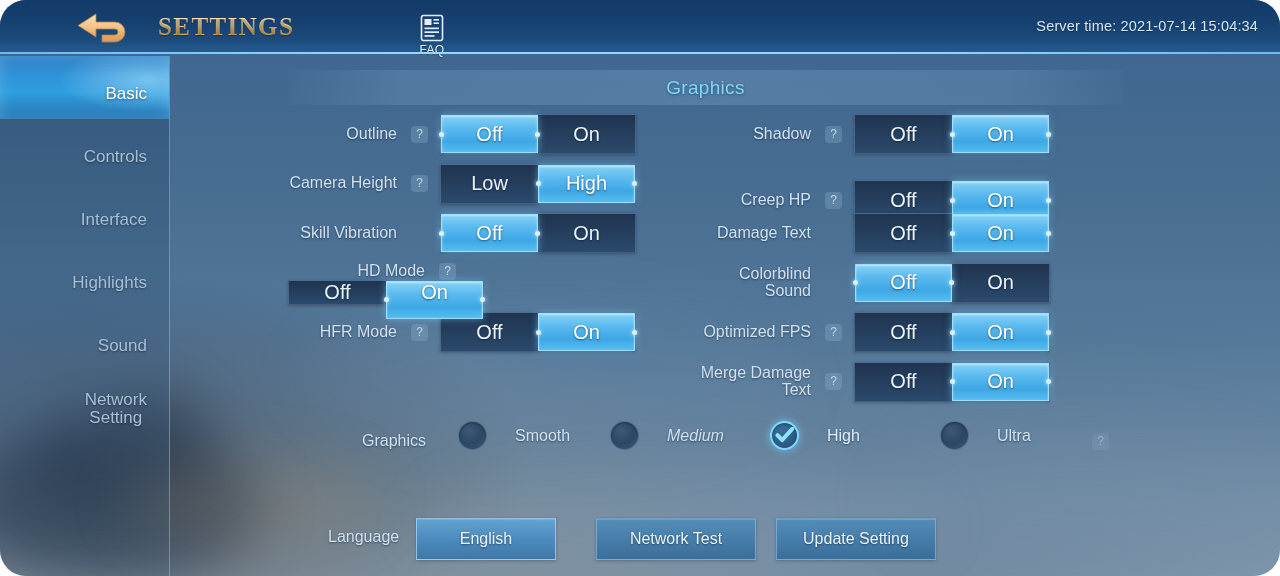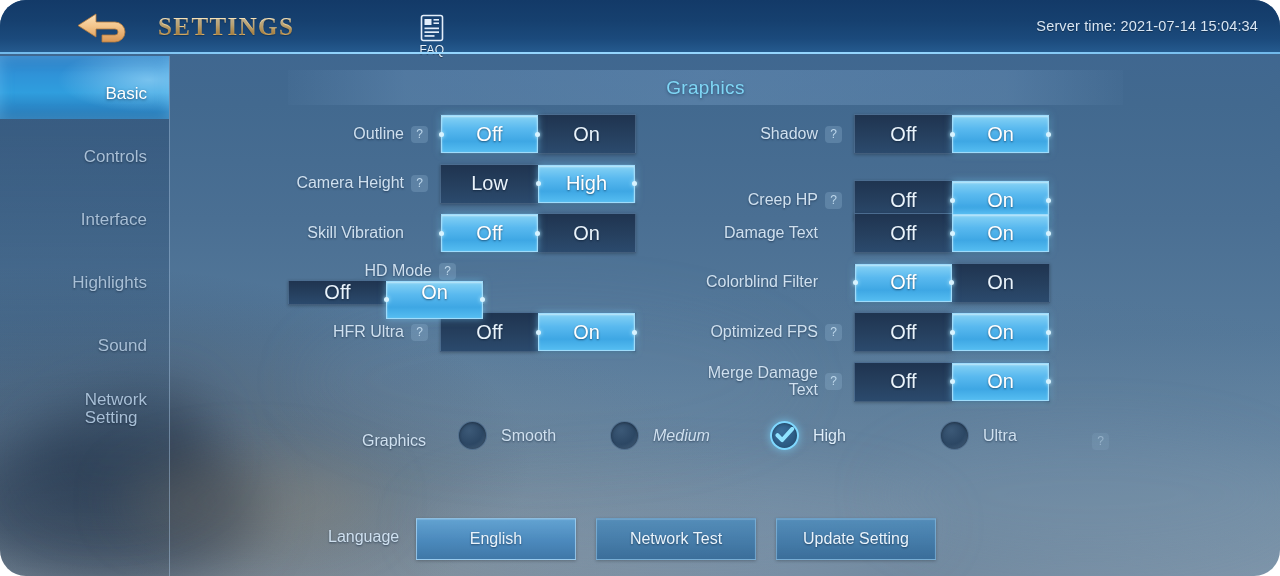--- a/index.html
+++ b/index.html
@@ -80,21 +80,21 @@
     position: absolute; left: 0; top: 56px; width: 170px; height: 520px;
     background: linear-gradient(180deg, rgba(44,76,114,0.55) 0%, rgba(50,84,120,0.42) 35%, rgba(60,95,128,0.22) 70%, rgba(70,105,135,0.05) 100%);
     border-right: 1px solid rgba(175,205,232,0.45);
     z-index: 6;
   }
   .nav-item {
     position: relative; height: 63px; display: flex; align-items: center;
     justify-content: flex-end; padding-right: 22px; cursor: pointer;
   }
   .nav-item .nav-label {
-    font-size: 17px; color: #a8bfd6; line-height: 1.08; text-align: left;
+    font-size: 17px; color: #a8bfd6; line-height: 1.08; text-align: center;
     text-shadow: 0 1px 2px rgba(10,25,45,0.5);
     margin-top: 13px;
   }
   .nav-item.active {
     background:
       radial-gradient(ellipse 130px 46px at 88% 38%, rgba(180,230,255,0.55) 0%, rgba(180,230,255,0) 70%),
       linear-gradient(180deg, #2f7fc4 0%, #2f93d8 30%, #2f9ede 58%, #2a86c6 82%, #2573ad 100%);
     box-shadow: inset 0 0 14px rgba(140,215,255,0.35);
   }
   .nav-item.active .nav-label {
@@ -116,21 +116,21 @@
   }
 
   
   .options { position: absolute; left: 0; top: 58px; width: 1110px; }
 
   .opt-row { position: absolute; height: 40px; display: flex; align-items: center; }
   .col-left  { left: 106px; }
   .col-right { left: 520px; }
 
   .opt-label-wrap {
-    width: 152px; display: flex; align-items: center; justify-content: flex-end; gap: 7px;
+    width: 152px; display: flex; align-items: center; justify-content: flex-end; gap: 14px;
   }
   .opt-label {
     font-size: 16px; color: #cfe0ef; text-align: right; line-height: 1.05;
     text-shadow: 0 1px 2px rgba(10,30,55,0.55);
   }
   .help-badge {
     flex: 0 0 auto; width: 17px; height: 17px; border-radius: 4px;
     background: rgba(150,185,215,0.28);
     color: #bcd6ea; font-size: 12px; line-height: 17px; text-align: center;
     cursor: pointer;
@@ -171,21 +171,21 @@
 
   
   .quality-row {
     position: absolute; left: 0; top: 365px; width: 1110px; height: 40px;
     display: flex; align-items: center;
   }
   .quality-title {
     position: absolute; left: 192px; font-size: 16px; color: #cfe0ef;
     text-shadow: 0 1px 2px rgba(10,30,55,0.55);
   }
-  .q-opt { position: absolute; display: flex; align-items: center; gap: 14px; cursor: pointer; }
+  .q-opt { position: absolute; display: flex; align-items: center; gap: 28px; cursor: pointer; }
   .q-radio {
     width: 29px; height: 29px; border-radius: 50%;
     background: radial-gradient(circle at 38% 32%, #3c5977 0%, #2c4764 55%, #24395372 100%);
     border: 1px solid rgba(140,175,210,0.35);
     box-shadow: inset 0 1px 3px rgba(0,0,0,0.35);
     position: relative; flex: 0 0 auto;
   }
   .q-radio.checked {
     background: radial-gradient(circle at 38% 32%, #3a6f9a 0%, #2c5c85 60%, #244f73 100%);
     border: 2px solid #7fd8ff;
@@ -209,21 +209,21 @@
     font-size: 16px; color: #eaf4fc; cursor: pointer;
     background: linear-gradient(180deg, rgba(74,140,190,0.78) 0%, rgba(60,122,172,0.82) 50%, rgba(48,104,152,0.85) 100%);
     border: 1px solid rgba(150,200,235,0.55);
     box-shadow: inset 0 1px 1px rgba(200,235,255,0.25), 0 1px 3px rgba(0,0,0,0.25);
     text-shadow: 0 1px 2px rgba(5,25,50,0.55);
   }
   .btn.primary {
     background: linear-gradient(180deg, rgba(96,165,215,0.90) 0%, rgba(72,138,192,0.92) 52%, rgba(58,118,168,0.92) 100%);
     border-color: rgba(175,220,250,0.70);
   }
-  .btn-1 { left: 246px; width: 160px; }
+  .btn-1 { left: 246px; width: 140px; }
   .btn-2 { left: 426px; width: 160px; }
   .btn-3 { left: 606px; width: 160px; }
   .btn-4 { left: 786px; width: 160px; }
 </style>
 </head>
 <body>
 
 <div id="app">
 
   <div class="bg-blob blob-a"></div>
@@ -334,21 +334,21 @@
             <span class="help-badge">?</span>
           </div>
           <div class="toggle">
             <div class="tog-pill pos-1"></div>
             <div class="tog-opt">Off</div>
             <div class="tog-opt sel">On</div>
           </div>
         </div>
         <div class="opt-row col-left" style="top: 198px;">
           <div class="opt-label-wrap">
-            <span class="opt-label">HFR Ultra</span>
+            <span class="opt-label">HFR Mode</span>
             <span class="help-badge">?</span>
           </div>
           <div class="toggle">
             <div class="tog-pill pos-1"></div>
             <div class="tog-opt">Off</div>
             <div class="tog-opt sel">On</div>
           </div>
         </div>
         <div class="opt-row col-right" style="top: 0px;">
           <div class="opt-label-wrap">
@@ -378,21 +378,21 @@
             <span class="help-spacer"></span>
           </div>
           <div class="toggle">
             <div class="tog-pill pos-1"></div>
             <div class="tog-opt">Off</div>
             <div class="tog-opt sel">On</div>
           </div>
         </div>
         <div class="opt-row col-right" style="top: 148.5px;">
           <div class="opt-label-wrap">
-            <span class="opt-label">Colorblind Filter</span>
+            <span class="opt-label">Colorblind Sound</span>
             <span class="help-spacer"></span>
           </div>
           <div class="toggle">
             <div class="tog-pill pos-0"></div>
             <div class="tog-opt sel">Off</div>
             <div class="tog-opt">On</div>
           </div>
         </div>
         <div class="opt-row col-right" style="top: 198px;">
           <div class="opt-label-wrap">

